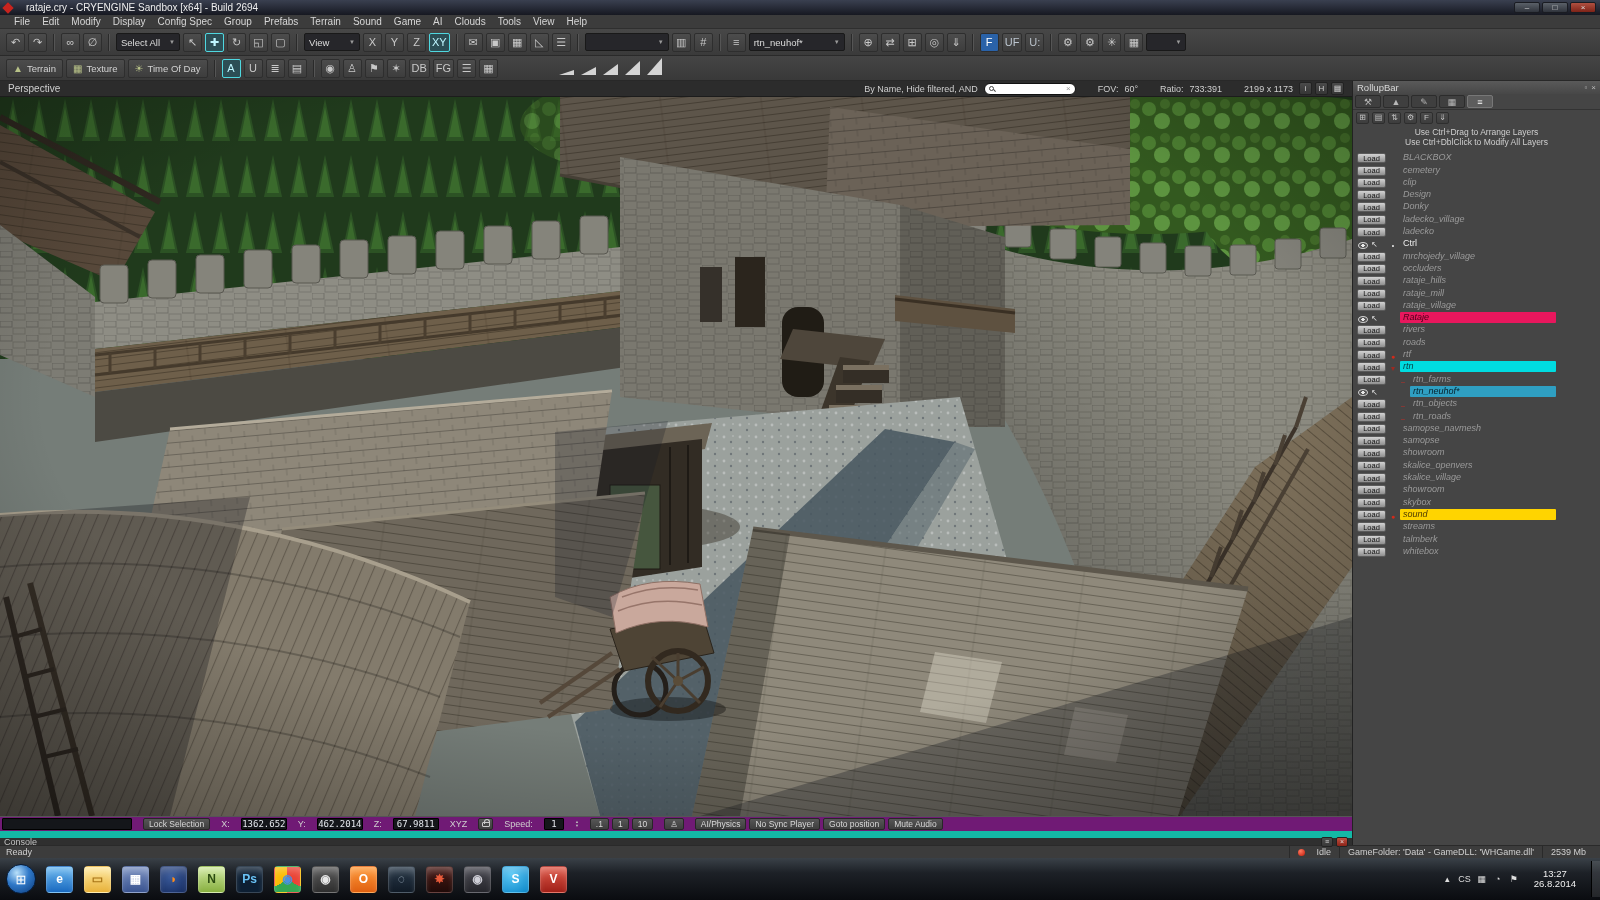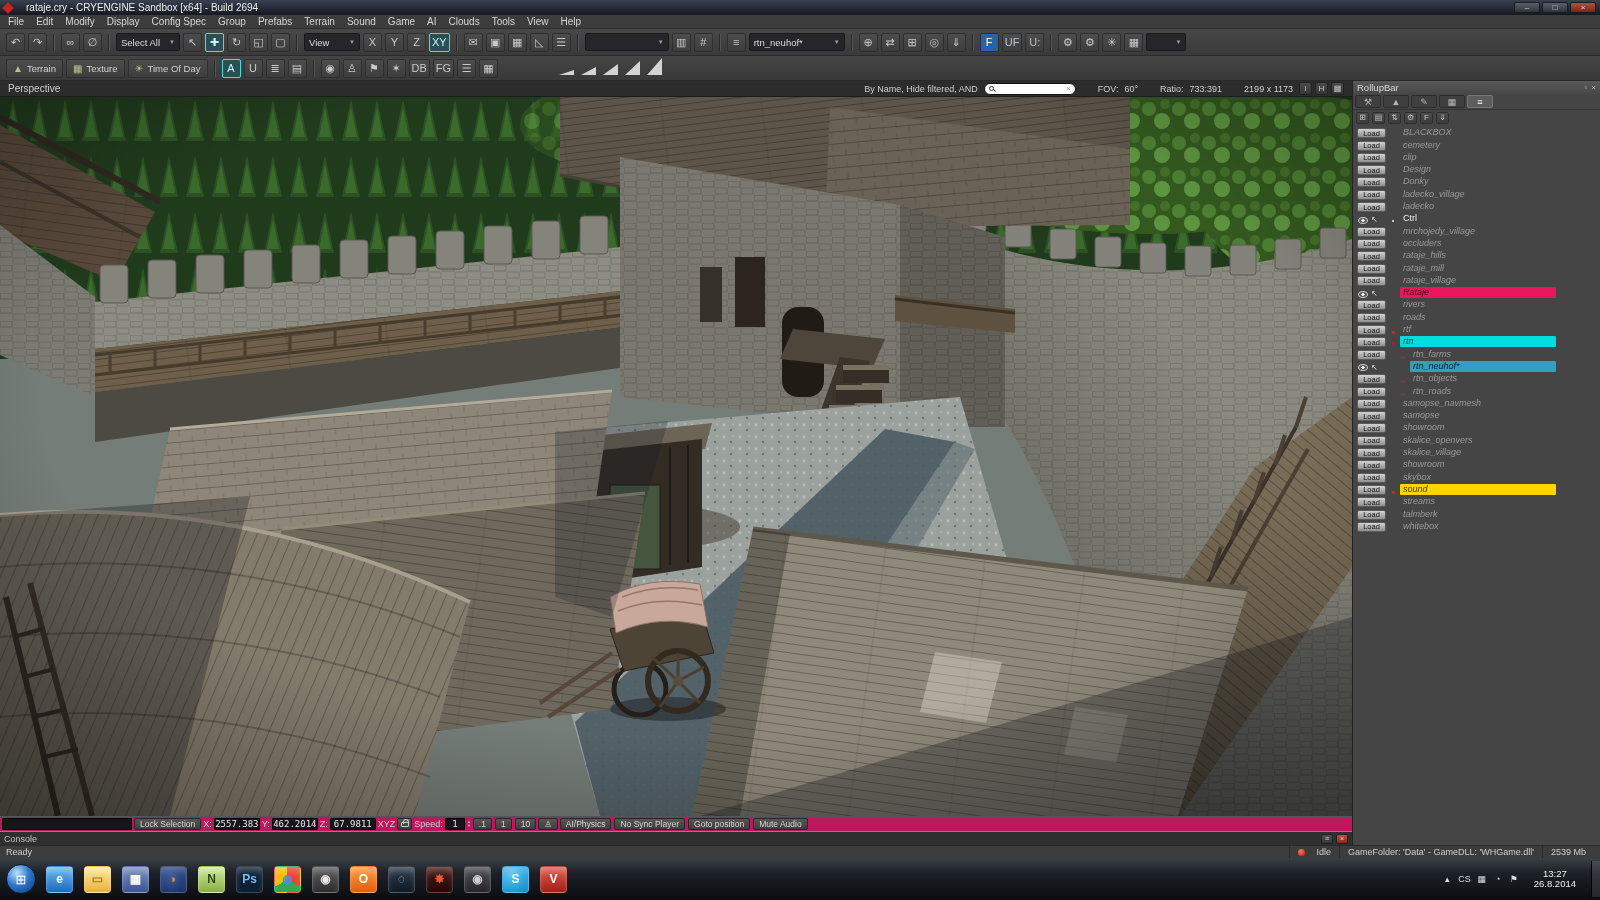--- a/index.html
+++ b/index.html
@@ -12,21 +12,21 @@
     color:#eee;font-size:10px;padding:0 4px;gap:14px}
   .logo{width:8px;height:8px;background:#c8241e;transform:rotate(45deg);flex:0 0 auto}
   .titlebar .ttl{white-space:nowrap}
   .winbtns{margin-left:auto;display:flex;gap:2px}
   .wbtn{width:26px;height:11px;display:flex;align-items:center;justify-content:center;font-size:8px;
     color:#ddd;background:linear-gradient(#5a6068,#30343c);border:1px solid #1a1c22;border-radius:2px}
   .wbtn.close{background:linear-gradient(#b05040,#7e2318)}
 
   
   .menubar{height:14px;background:#3c3c3c;border-bottom:1px solid #2f2f2f;display:flex;align-items:center;
-    font-size:10px;color:#d6d6d6;padding-left:2px}
+    font-size:10px;color:#d6d6d6;padding-left:8px}
   .menu-item{padding:0 6px;height:100%;display:flex;align-items:center;white-space:nowrap}
 
   
   .toolbar1{height:27px;background:linear-gradient(#474747,#3a3a3a);border-bottom:1px solid #2a2a2a;
     display:flex;align-items:center;gap:3px;padding:0 6px}
   .toolbar2{height:25px;background:linear-gradient(#454545,#393939);border-bottom:1px solid #282828;
     display:flex;align-items:center;gap:3px;padding:0 6px}
   .tgroup{display:flex;gap:3px;align-items:center}
   .sep{width:2px;height:17px;border-left:1px solid #2a2a2a;border-right:1px solid #555;margin:0 3px}
   .ibtn{min-width:19px;height:19px;display:flex;align-items:center;justify-content:center;font-size:11px;
@@ -57,34 +57,34 @@
   .searchfield{flex:1;border:none;outline:none;background:transparent;font-size:9px;height:10px;min-width:10px}
   .sclear{font-size:8px;color:#999}
   .vbtn{width:13px;height:13px;display:flex;align-items:center;justify-content:center;font-size:8px;color:#ccc;
     background:linear-gradient(#4a4a4a,#363636);border:1px solid #222;border-radius:2px}
   .statgap{width:10px}
 
   .viewport{width:1352px;height:719px;position:relative;background:#4a554e}
   .viewport svg{display:block;width:100%;height:100%}
 
   
-  .coordbar{height:15px;background:#be185d;border-top:1px solid #555;display:flex;align-items:center;
-    gap:2px;padding:0 2px;font-size:9px;color:#cfcfcf}
+  .coordbar{height:15px;background:#701a75;border-top:1px solid #555;display:flex;align-items:center;
+    gap:11px;padding:0 2px;font-size:9px;color:#cfcfcf}
   .cfield{background:#14161a;border:1px solid #000;color:#e3e7ec;font-size:9px;height:12px;display:flex;
     align-items:center;justify-content:center;padding:0 3px;font-family:"DejaVu Sans Mono",monospace;border-radius:1px}
   .w130{width:130px}.w44{width:46px}.w22{width:20px}
   .sbtn{height:12px;padding:0 5px;background:linear-gradient(#565656,#3e3e3e);border:1px solid #272727;
     border-radius:2px;font-size:8.5px;color:#d8d8d8;display:flex;align-items:center;white-space:nowrap}
   .spin{display:flex;flex-direction:column;font-size:4px;color:#bbb;line-height:4px;justify-content:center}
   .lockbtn{width:15px;height:12px;display:flex;align-items:center;justify-content:center;
     background:linear-gradient(#565656,#3e3e3e);border:1px solid #272727;border-radius:2px}
   .lockshape{width:8px;height:5px;border:1px solid #ccc;border-radius:1px;position:relative}
   .lockshape::before{content:"";position:absolute;top:-4px;left:1px;width:4px;height:4px;
     border:1px solid #ccc;border-bottom:none;border-radius:3px 3px 0 0}
-  .consolebar{height:14px;background:#2f2f2f;border-top:1px solid #14b8a6;display:flex;align-items:center;
+  .consolebar{height:14px;background:#2f2f2f;border-top:7px solid #14b8a6;display:flex;align-items:center;
     font-size:9px;color:#c0c0c0;padding:0 4px;gap:3px}
   .cbtn{width:12px;height:10px;display:flex;align-items:center;justify-content:center;font-size:7px;color:#ddd;
     background:linear-gradient(#4c4c4c,#383838);border:1px solid #222;border-radius:2px}
   .cbtn.red{background:linear-gradient(#c05040,#8c2318)}
   .readybar{height:13px;background:#3c3c3c;border-top:1px solid #2a2a2a;display:flex;align-items:center;
     font-size:9px;color:#cfcfcf;padding:0 6px}
   .spacer{flex:1}
   .rcell{border-left:1px solid #2a2a2a;padding:0 8px;height:100%;display:flex;align-items:center;gap:12px;white-space:nowrap}
   .dot-red{width:7px;height:7px;border-radius:50%;background:radial-gradient(circle at 35% 30%,#ff7a60,#c01808);flex:0 0 auto}
 
@@ -519,21 +519,21 @@
           <polygon points="555,335 668,324 612,520 555,500" fill="rgba(20,24,34,0.25)"></polygon>
           <polygon points="700,719 1352,520 1352,719" fill="rgba(16,19,26,0.30)"></polygon>
           <rect x="0" y="0" width="1352" height="719" fill="url(#gVign)"></rect>
         </svg>
       </div>
 
       <div class="coordbar">
         <span class="cfield w130"></span>
         <span class="sbtn">Lock Selection</span>
         <span>X:</span>
-        <span class="cfield w44">2557.383</span>
+        <span class="cfield w44">1362.652</span>
         <span>Y:</span>
         <span class="cfield w44">462.2014</span>
         <span>Z:</span>
         <span class="cfield w44">67.9811</span>
         <span>XYZ</span>
         <span class="lockbtn">
             <span class="lockshape"></span>
           </span>
         <span>Speed:</span>
         <span class="cfield w22">1</span>
@@ -581,20 +581,24 @@
         </div>
       <div class="ptools">
 
       <span class="ptool">⊞</span>
           <span class="ptool">▤</span>
           <span class="ptool">⇅</span>
           <span class="ptool">⚙</span>
           <span class="ptool">F</span>
           <span class="ptool">⇓</span>
         </div>
+      <div class="phelp">
+        <div>Use Ctrl+Drag to Arrange Layers</div>
+        <div>Use Ctrl+DblClick to Modify All Layers</div>
+      </div>
       <div class="layers">
 
           <div class="lrow">
             <span class="load">Load</span>
 
             <span class="mark"></span>
             <span class="lname">BLACKBOX</span>
           </div>
 
           <div class="lrow">

